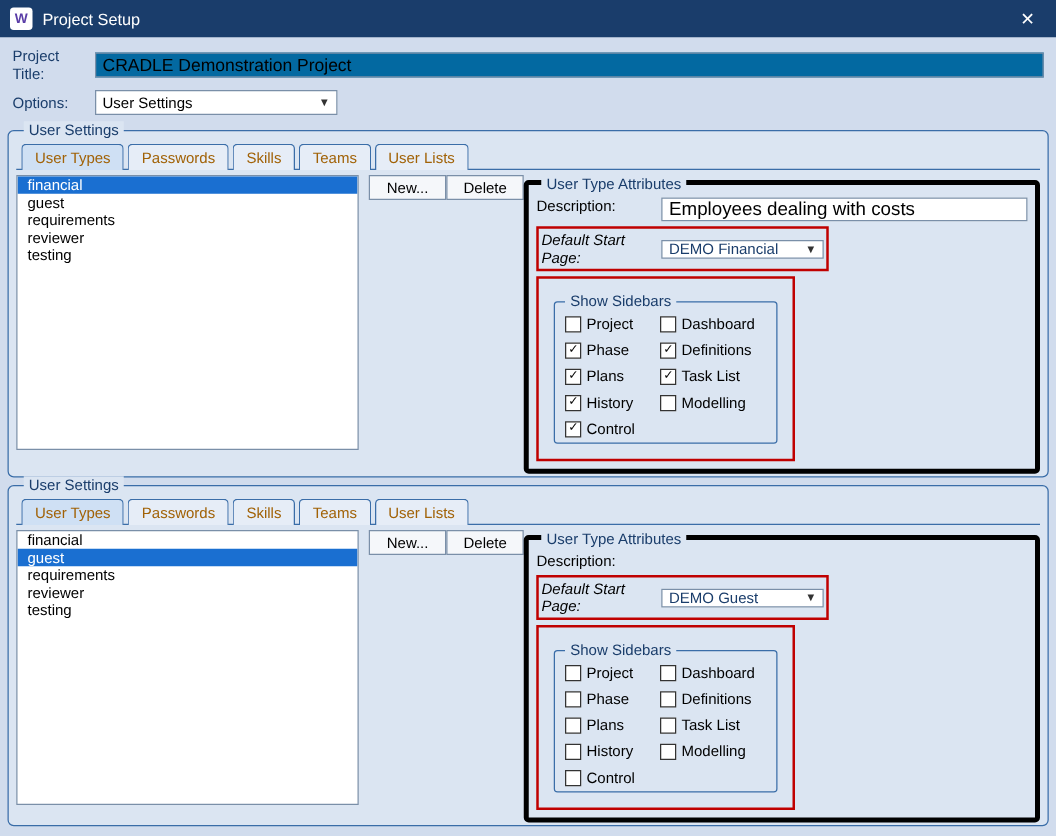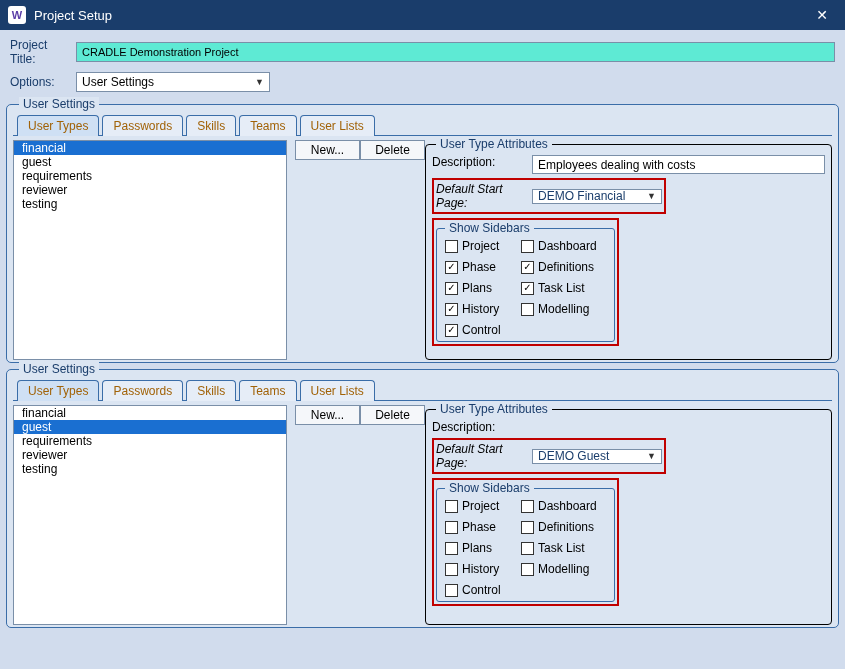--- a/index.html
+++ b/index.html
@@ -46,24 +46,24 @@
       display: flex;
       align-items: center;
       margin-bottom: 6px;
     }
     .form-label {
       width: 66px;
       color: #1a3d6b;
     }
     .text-input {
       flex: 1;
-      background: #5eead4;
+      background: #0369a1;
       border: 1px solid #7a8fa8;
       padding: 2px 5px;
-      font-size: 11px;
+      font-size: 14px;
       font-family: inherit;
       color: #000;
       height: 20px;
     }
     .select-input {
       width: 194px;
       background: #fff;
       border: 1px solid #7a8fa8;
       padding: 2px 5px;
       font-size: 12px;
@@ -142,21 +142,21 @@
       background: #f5f7fa;
       border: 1px solid #7a8fa8;
       margin-bottom: 4px;
       cursor: pointer;
       text-align: center;
       font-size: 12px;
       font-family: inherit;
       color: #000;
     }
     .attr-group {
-      border: 1px solid #000000;
+      border: 4px solid #000000;
       border-radius: 4px;
       margin-top: 4px;
       padding: 6px;
       position: relative;
     }
     .attr-legend {
       position: relative;
       top: -14px;
       margin-left: 4px;
       background: #dbe5f2;
@@ -167,21 +167,21 @@
     .attr-row {
       display: flex;
       margin-bottom: 4px;
     }
     .attr-label { width: 100px; color: #000; }
     .desc-input {
       flex: 1;
       background: #fff;
       border: 1px solid #7a8fa8;
       padding: 2px 5px;
-      font-size: 12px;
+      font-size: 15px;
       height: 19px;
       color: #000;
     }
     .start-page-select {
       width: 130px;
       background: #fff;
       border: 1px solid #7a8fa8;
       padding: 1px 5px;
       height: 15px;
       display: flex;
@@ -232,21 +232,21 @@
     .start-page-row-wrap {
       border: 2px solid #c00000;
       display: inline-flex;
       align-items: center;
       padding: 2px 2px;
     }
     .start-page-row-wrap .attr-label { width: 96px; font-style: italic; }
     .sidebar-red-wrap {
       border: 2px solid #c00000;
       display: inline-block;
-      padding: 2px;
+      padding: 12px;
       margin-top: 4px;
     }
   </style>
 </head>
 <body>
 
 <div class="titlebar">
   <div class="app-icon">W</div>
   <div class="title-text">Project Setup</div>
   <div class="close-btn">✕</div>

